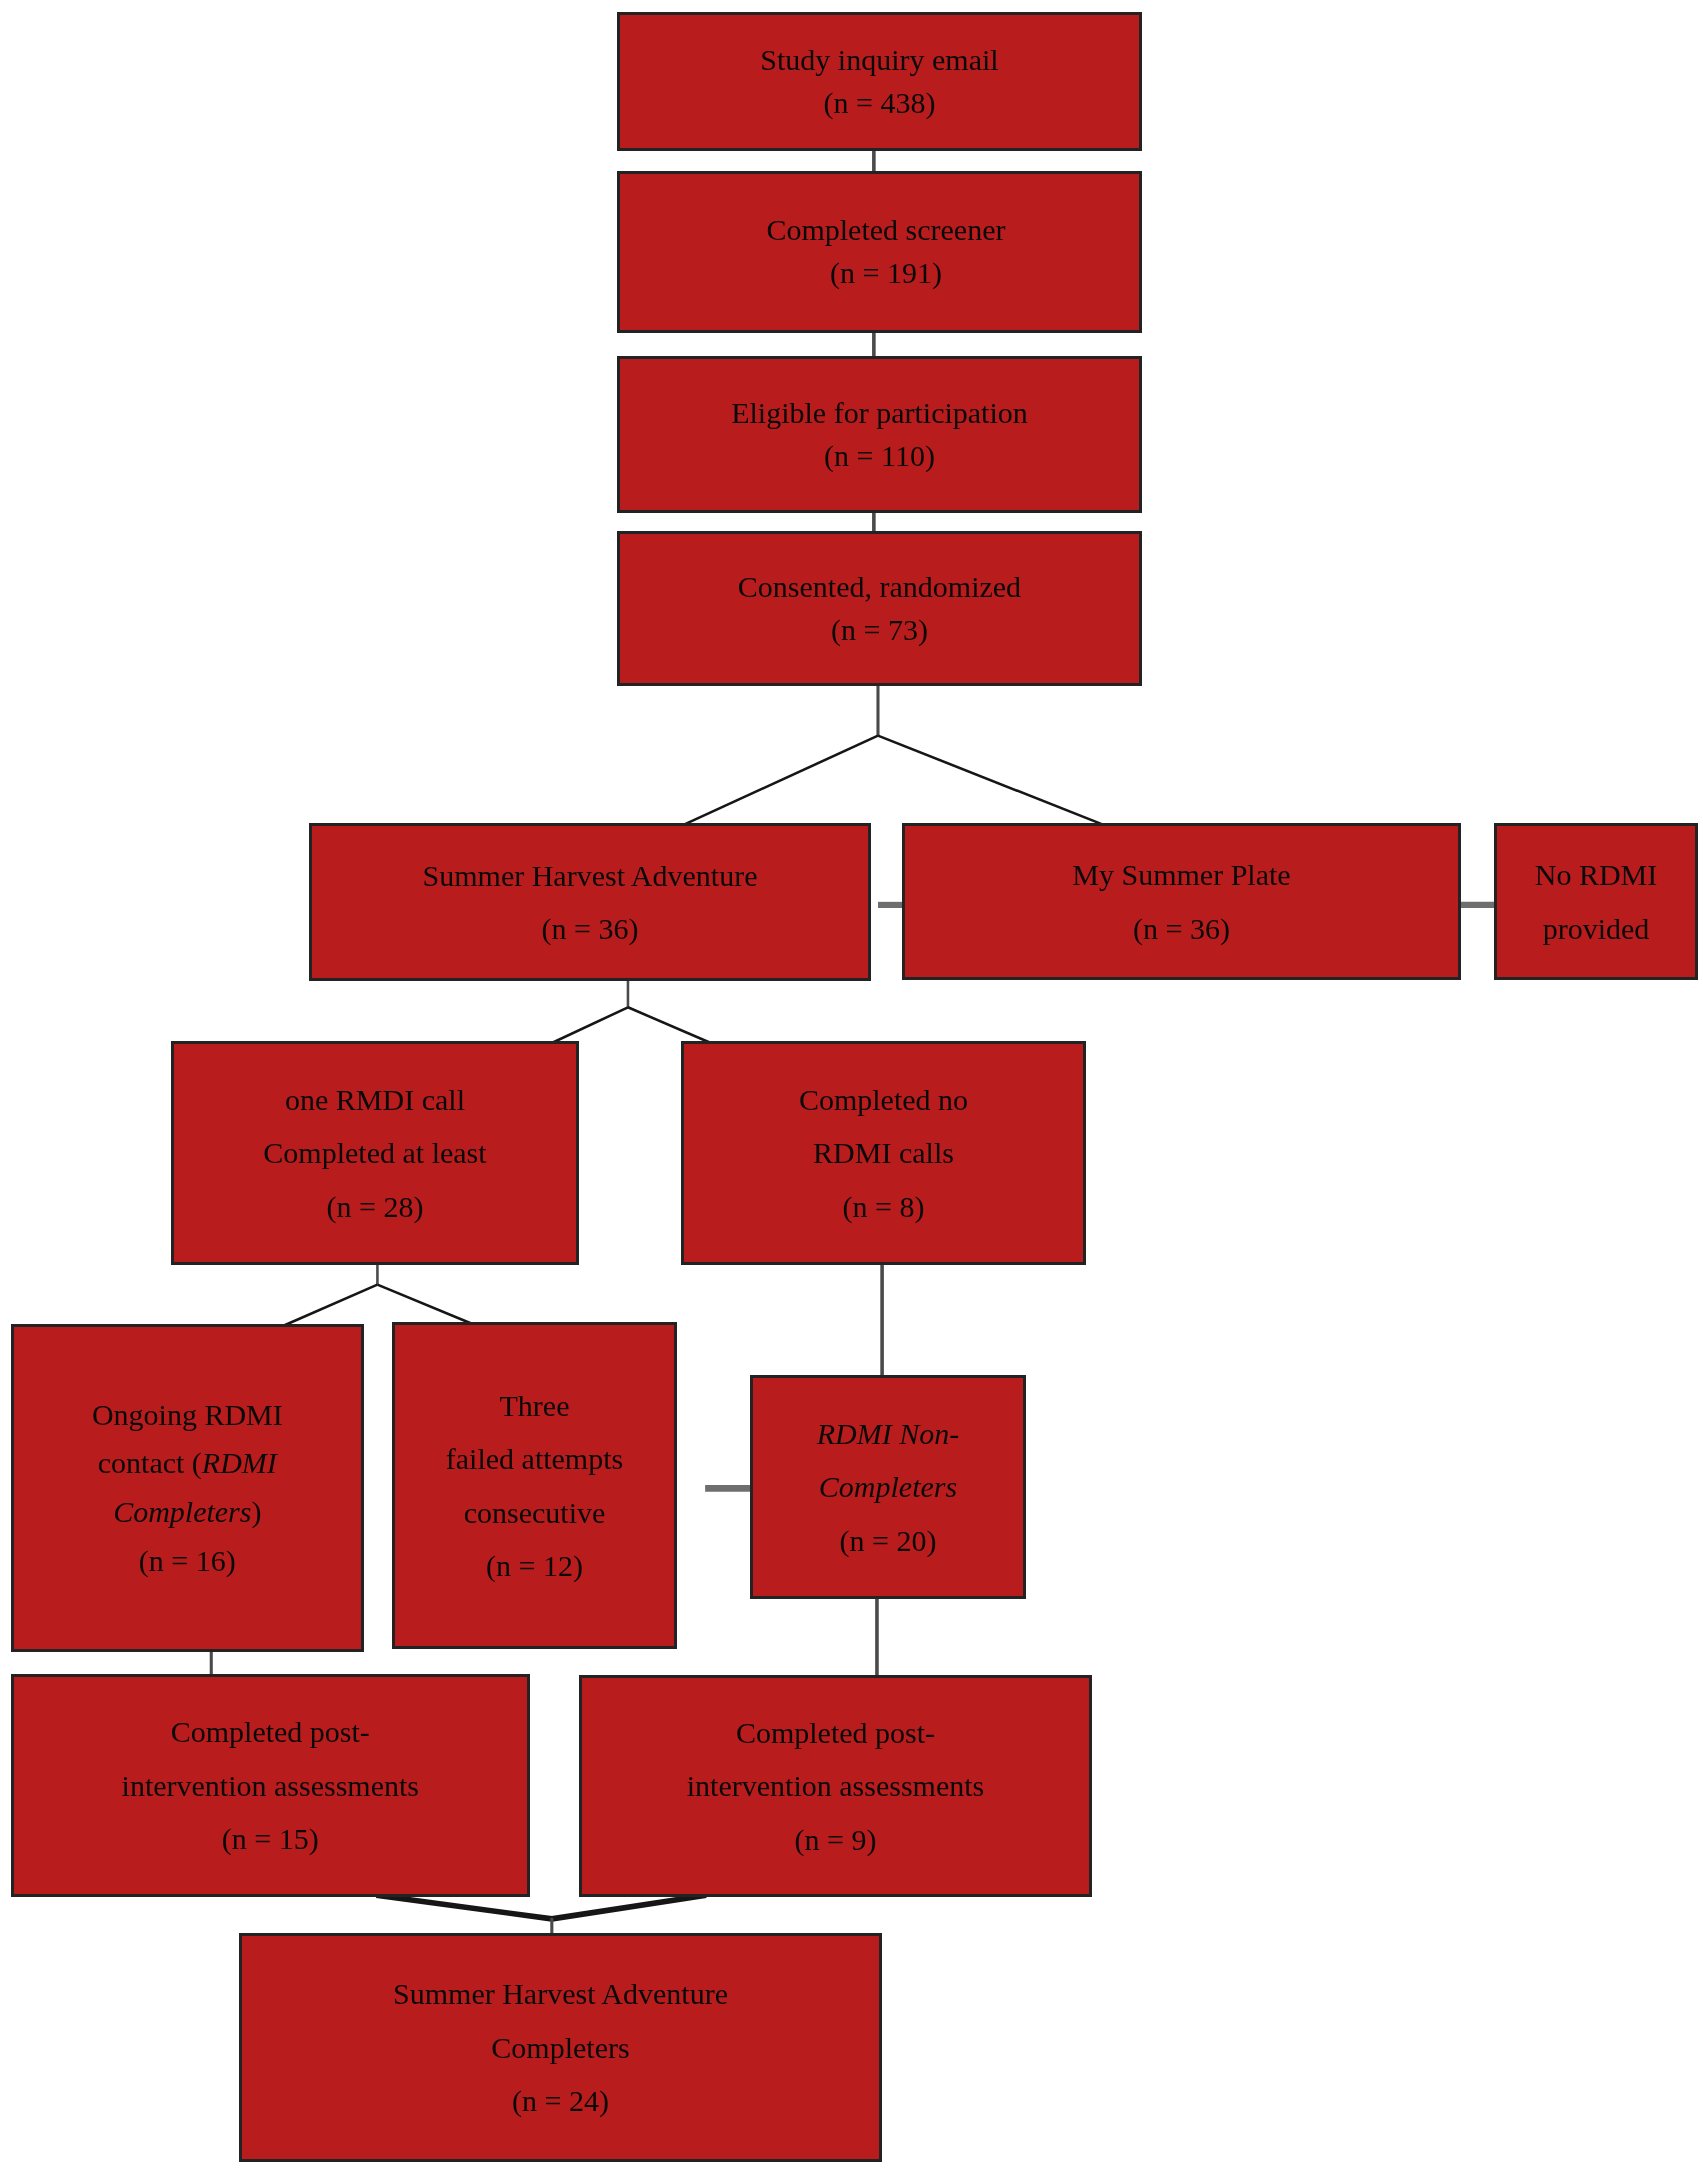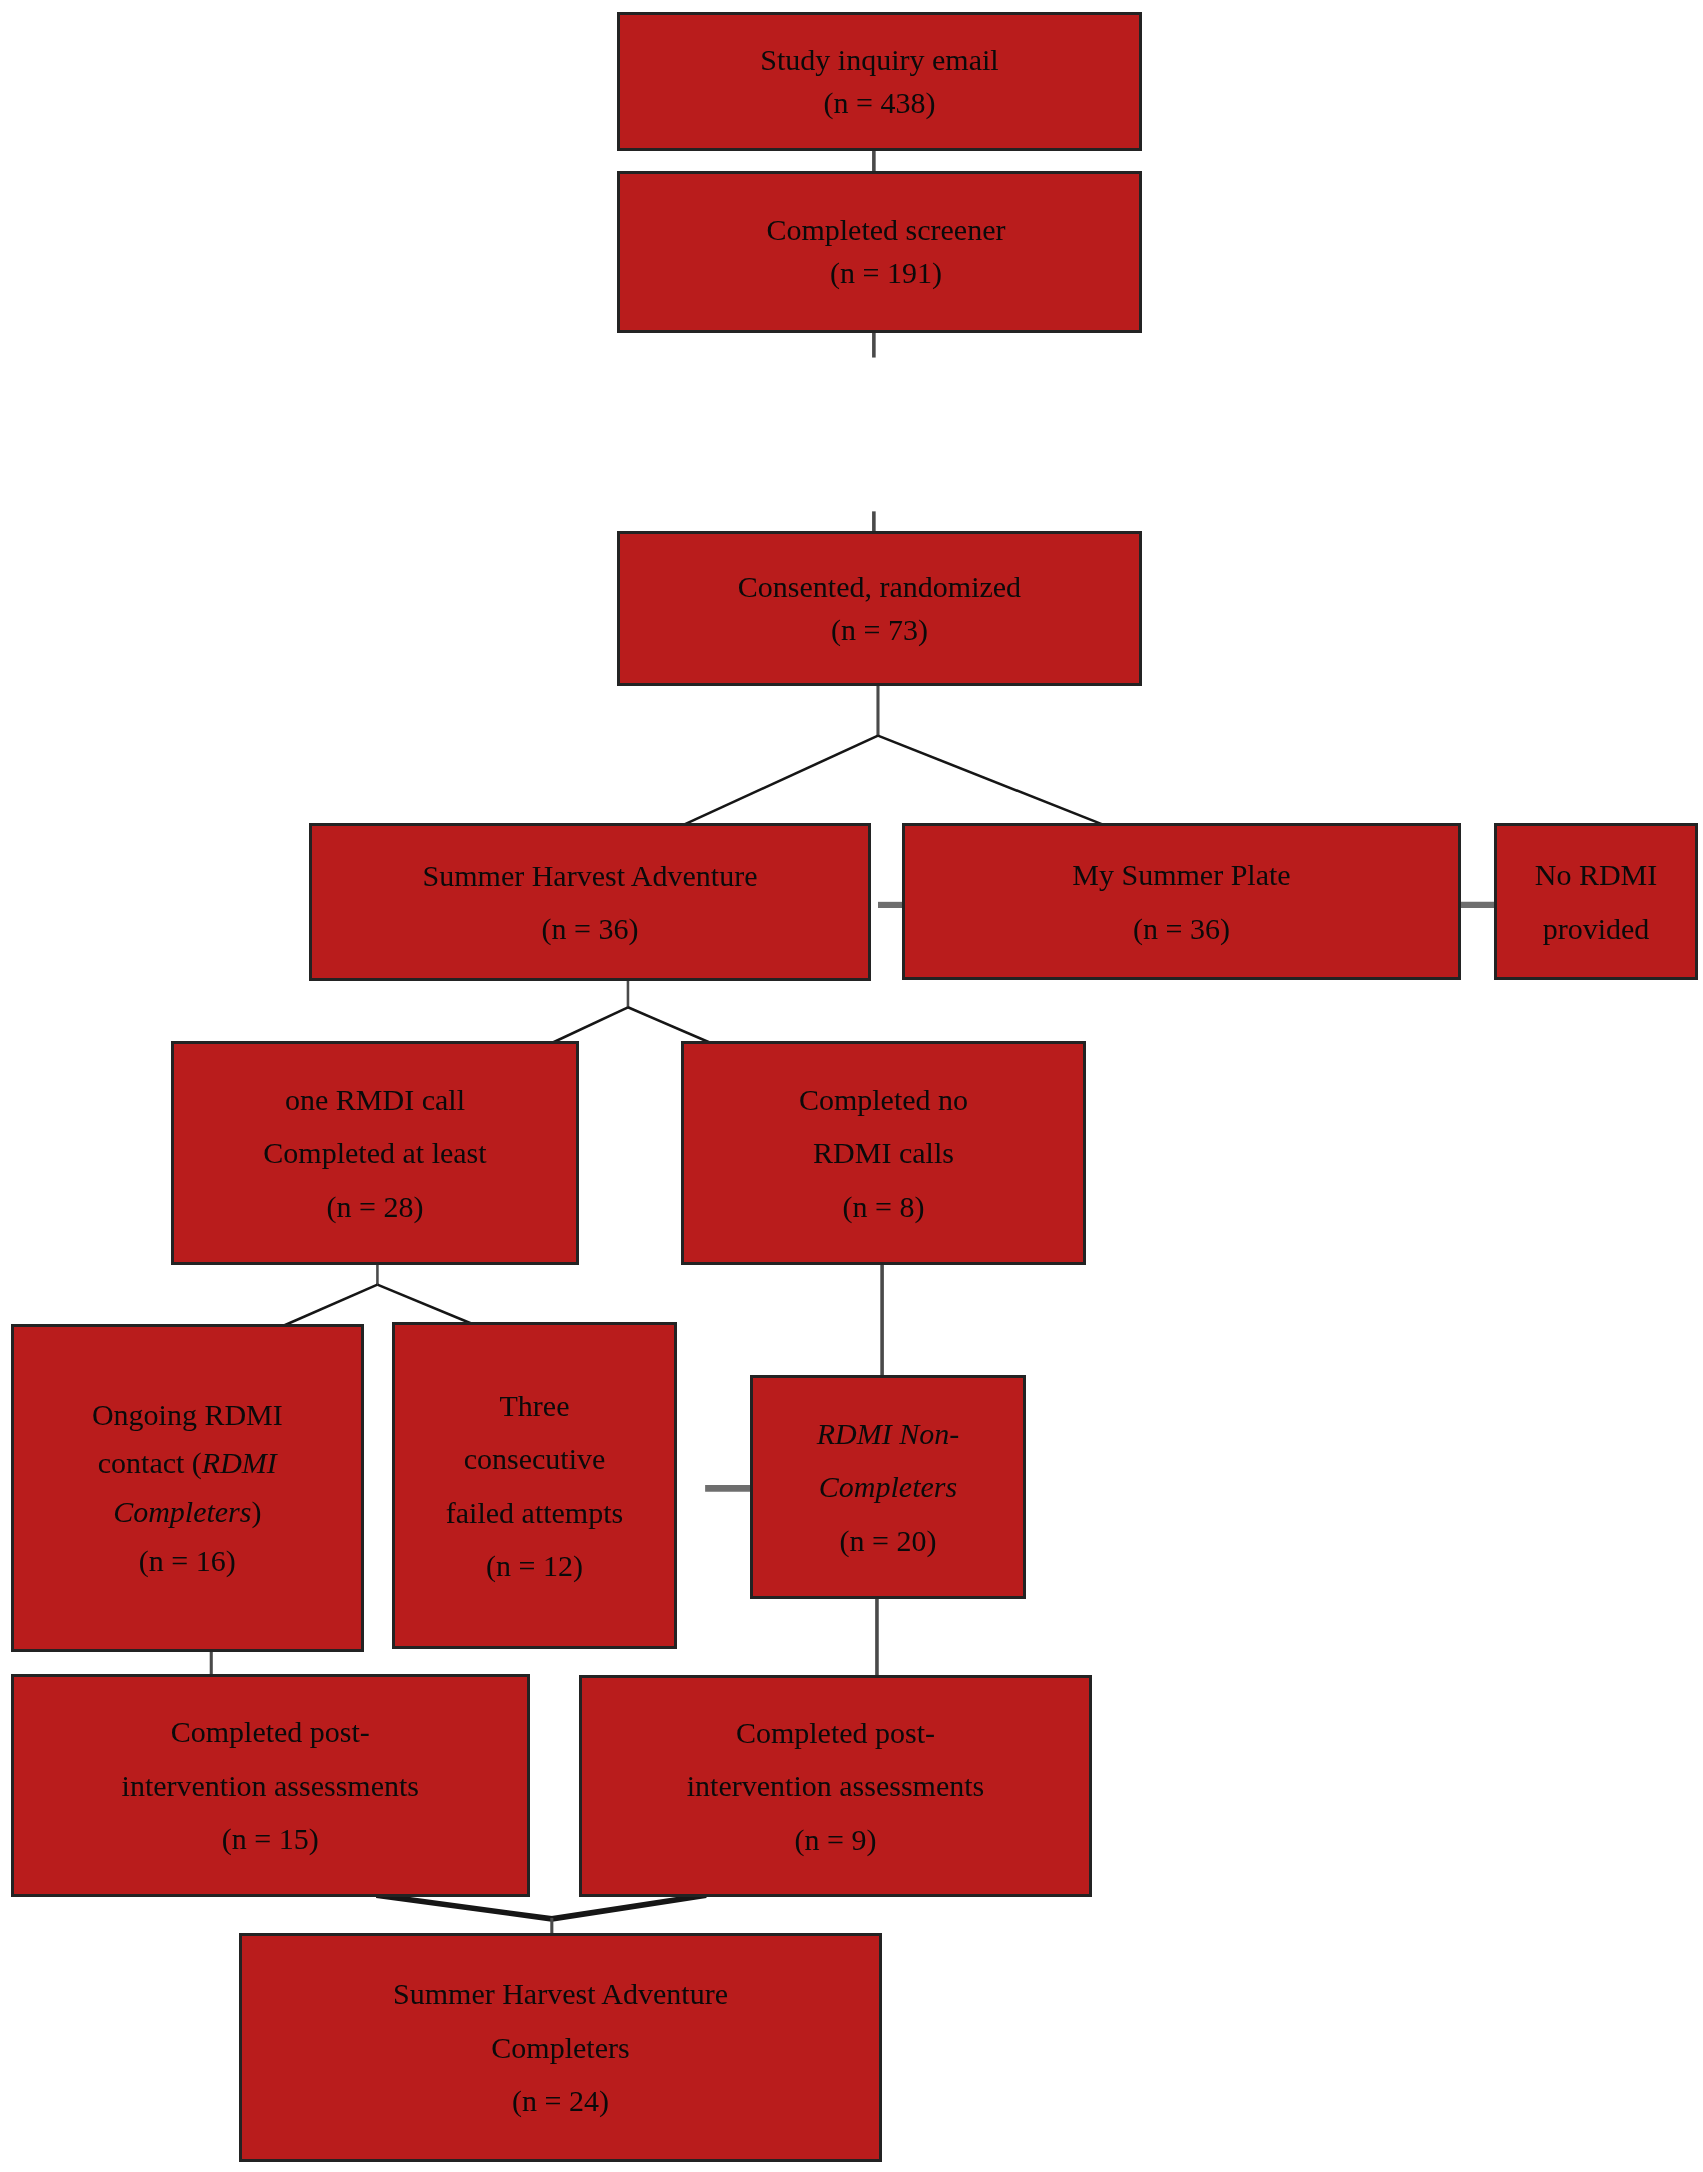--- a/index.html
+++ b/index.html
@@ -97,20 +97,24 @@
   <div class="node compact b1">
     <div class="line">Study inquiry email</div>
     <div class="line">(n = 438)</div>
   </div>
 
   <div class="node compact b2">
     <div class="line">Completed screener</div>
     <div class="line">(n = 191)</div>
   </div>
 
+  <div class="node compact b3">
+    <div class="line">Eligible for participation</div>
+    <div class="line">(n = 110)</div>
+  </div>
 
   <div class="node compact b4">
     <div class="line">Consented, randomized</div>
     <div class="line">(n = 73)</div>
   </div>
 
   <div class="node b5">
     <div class="line">Summer Harvest Adventure</div>
     <div class="line">(n = 36)</div>
   </div>
@@ -139,22 +143,22 @@
 
   <div class="node b10">
     <div class="line">Ongoing RDMI</div>
     <div class="line"><span>contact (</span><span class="it">RDMI</span></div>
     <div class="line"><span class="it">Completers</span><span>)</span></div>
     <div class="line">(n = 16)</div>
   </div>
 
   <div class="node b11">
     <div class="line">Three</div>
+    <div class="line">failed attempts</div>
     <div class="line">consecutive</div>
-    <div class="line">failed attempts</div>
     <div class="line">(n = 12)</div>
   </div>
 
   <div class="node b12">
     <div class="line it">RDMI Non-</div>
     <div class="line it">Completers</div>
     <div class="line">(n = 20)</div>
   </div>
 
   <div class="node b13">

